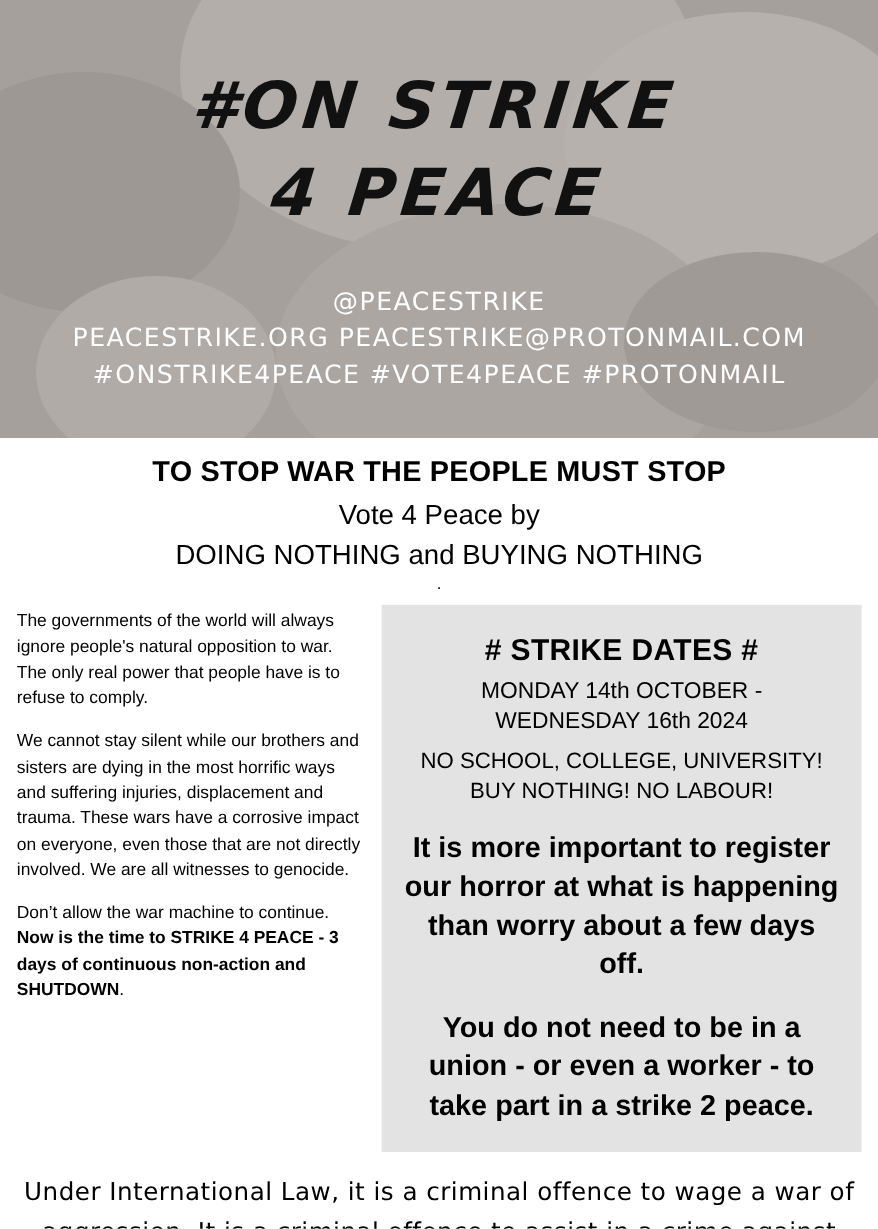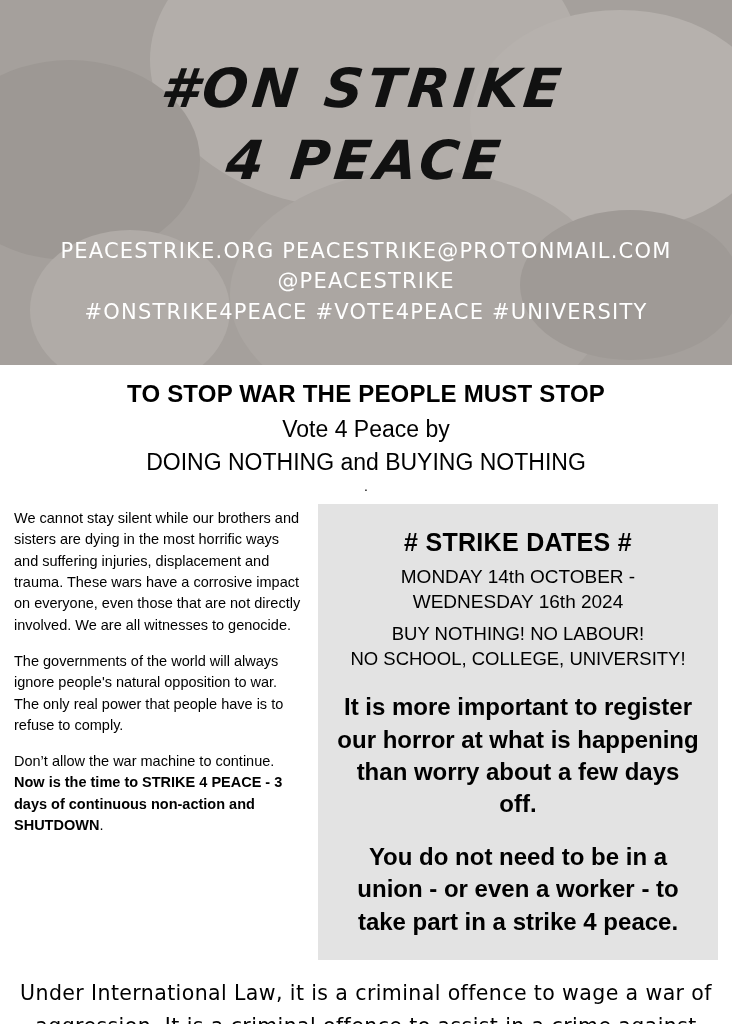--- a/index.html
+++ b/index.html
@@ -156,51 +156,51 @@
   <div class="blob blob-b"></div>
   <div class="blob blob-c"></div>
   <div class="blob blob-d"></div>
   <div class="blob blob-e"></div>
   <div class="blob blob-f"></div>
 
   <div class="header-inner">
     <div class="title title-line1">#ON STRIKE</div>
     <div class="title title-line2">4 PEACE</div>
     <div class="contacts">
+      <div>@PEACESTRIKE</div>
       <div>PEACESTRIKE.ORG  PEACESTRIKE@PROTONMAIL.COM</div>
-      <div>@PEACESTRIKE</div>
-      <div>#ONSTRIKE4PEACE  #VOTE4PEACE  #UNIVERSITY</div>
+      <div>#ONSTRIKE4PEACE  #VOTE4PEACE  #PROTONMAIL</div>
     </div>
   </div>
 </div>
 
 <div class="slogan">
   <div class="slogan-1">TO STOP WAR THE PEOPLE MUST STOP</div>
   <div class="slogan-2">Vote 4 Peace by</div>
   <div class="slogan-3">DOING NOTHING and BUYING NOTHING</div>
   <div class="slogan-dot">.</div>
 </div>
 
 <div class="columns">
 
   <div class="col-left">
+    <p>The governments of the world will always ignore people's natural opposition to war. The only real power that people have is to refuse to comply.</p>
     <p>We cannot stay silent while our brothers and sisters are dying in the most horrific ways and suffering injuries, displacement and trauma. These wars have a corrosive impact on everyone, even those that are not directly involved. We are all witnesses to genocide.</p>
-    <p>The governments of the world will always ignore people's natural opposition to war. The only real power that people have is to refuse to comply.</p>
     <p><span>Don’t allow the war machine to continue. </span><strong>Now is the time to STRIKE 4 PEACE - 3 days of continuous non-action and SHUTDOWN</strong><span>.</span></p>
   </div>
 
   <div class="col-right">
     <div class="dates-title"># STRIKE DATES #</div>
     <div class="dates-line">
       <div>MONDAY 14th OCTOBER -</div>
       <div>WEDNESDAY 16th 2024</div>
     </div>
     <div class="dates-sub">
+      <div>NO SCHOOL, COLLEGE, UNIVERSITY!</div>
       <div>BUY NOTHING! NO LABOUR!</div>
-      <div>NO SCHOOL, COLLEGE, UNIVERSITY!</div>
     </div>
     <div class="dates-para">It is more important to register our horror at what is happening than worry about a few days off.</div>
-    <div class="dates-para"><span>You do not need to be in a union - or even a worker - to take part in a </span><strong>strike 4 peace</strong><span>.</span></div>
+    <div class="dates-para"><span>You do not need to be in a union - or even a worker - to take part in a </span><strong>strike 2 peace</strong><span>.</span></div>
   </div>
 
 </div>
 
 <div class="footer">Under International Law, it is a criminal offence to wage a war of aggression. It is a criminal offence to assist in a crime against humanity and the crime of genocide.</div>
 
 </body></html>

